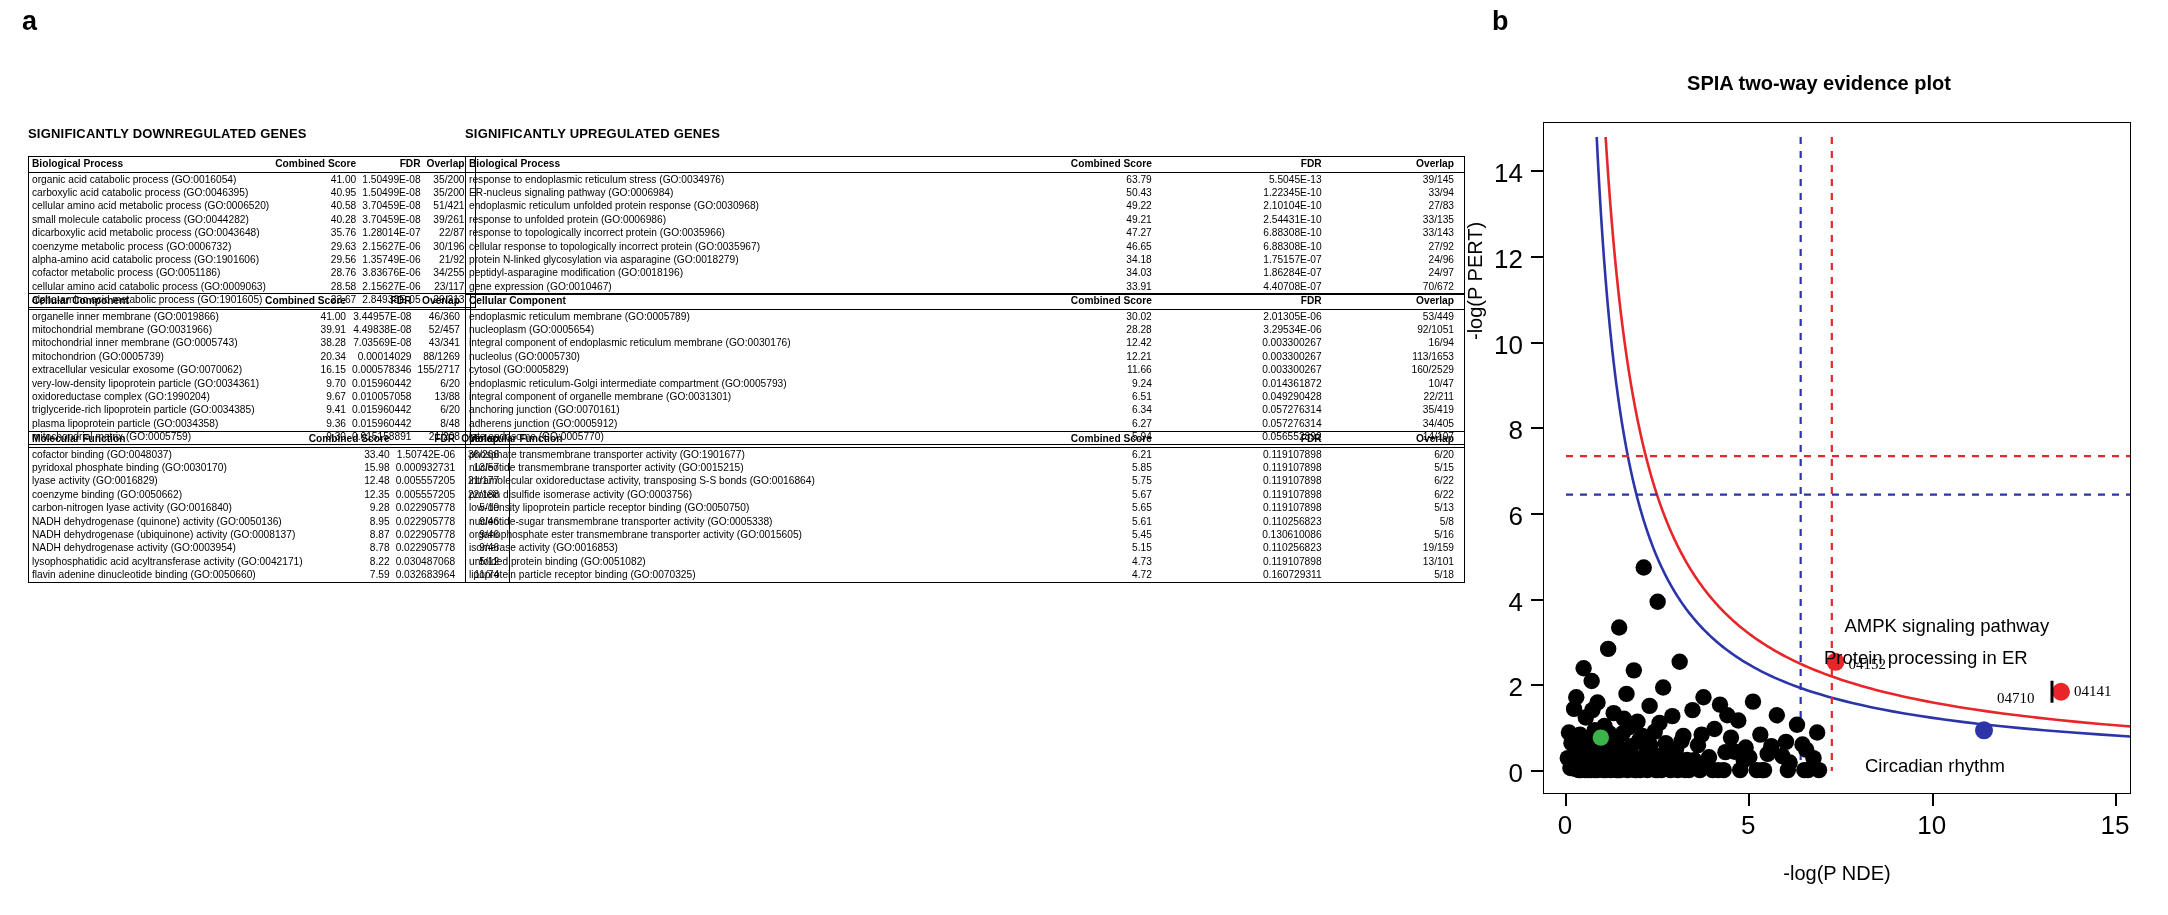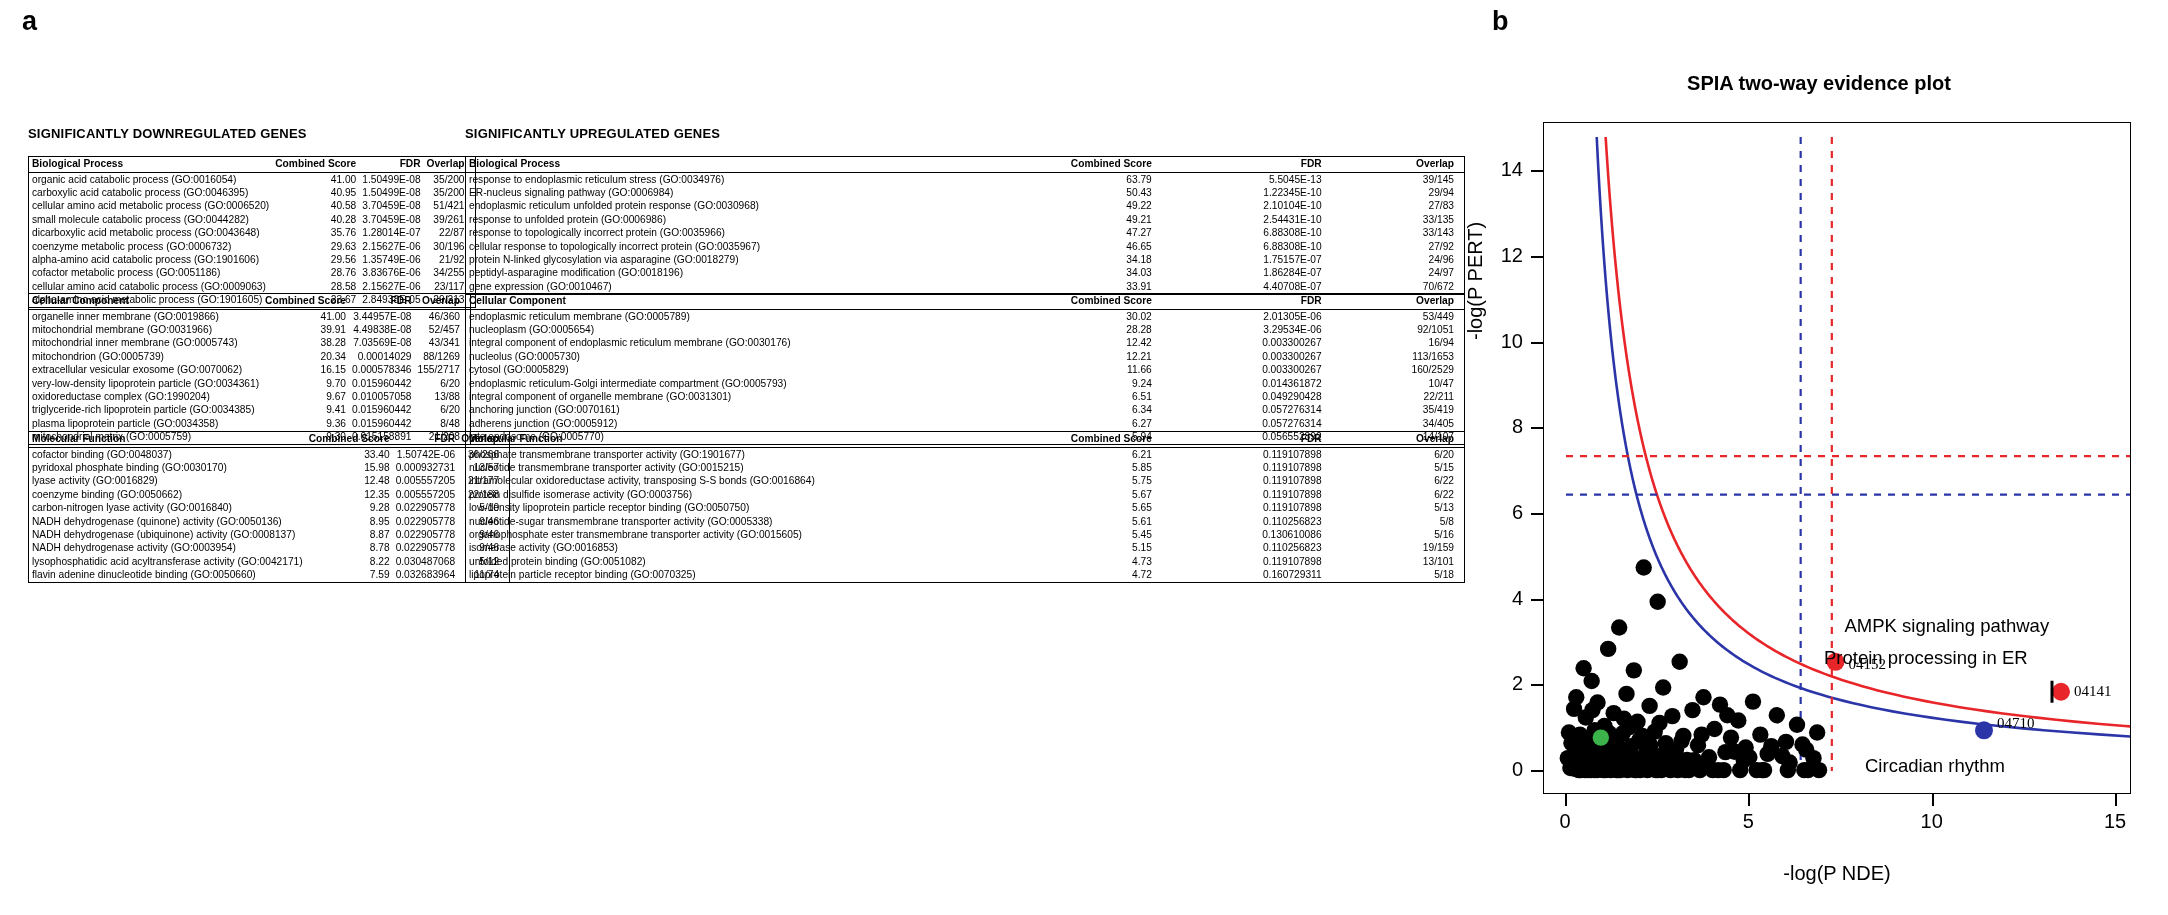--- a/index.html
+++ b/index.html
@@ -102,21 +102,21 @@
     height: 672px;
     border: 1.6px solid #000;
     box-sizing: border-box;
     overflow: hidden;
     background: #fff;
   }
   #plot-svg { position: absolute; left:0; top:0; }
 
   .axis-tick-label {
     position: absolute;
-    font-size: 20px;
+    font-size: 26px;
     font-family: "Liberation Sans", sans-serif;
     text-align: center;
     color: #000;
   }
   .ylab-wrap {
     position: absolute;
     left: -6px;
     top: 340px;
     transform: rotate(-90deg);
     transform-origin: left top;
@@ -254,21 +254,21 @@
           <tr>
             <td class="c-term">response to endoplasmic reticulum stress (GO:0034976)</td>
             <td class="c-score num">63.79</td>
             <td class="c-fdr num">5.5045E-13</td>
             <td class="c-ovl ovl">39/145</td>
           </tr>
           <tr>
             <td class="c-term">ER-nucleus signaling pathway (GO:0006984)</td>
             <td class="c-score num">50.43</td>
             <td class="c-fdr num">1.22345E-10</td>
-            <td class="c-ovl ovl">29/94</td>
+            <td class="c-ovl ovl">33/94</td>
           </tr>
           <tr>
             <td class="c-term">endoplasmic reticulum unfolded protein response (GO:0030968)</td>
             <td class="c-score num">49.22</td>
             <td class="c-fdr num">2.10104E-10</td>
             <td class="c-ovl ovl">27/83</td>
           </tr>
           <tr>
             <td class="c-term">response to unfolded protein (GO:0006986)</td>
             <td class="c-score num">49.21</td>
@@ -804,15 +804,15 @@
         <line x1="508" y1="557.75" x2="508" y2="579.75" stroke="#000" stroke-width="3"></line>
       </svg>
   </div>
 
   <div id="annot-layer">
       <div class="annot" style="left: 374.5px; top: 614.764px; text-align: center;">AMPK signaling pathway</div>
       <div class="pt-id" style="left: 378.5px; top: 655.764px;">04152</div>
       <div class="annot" style="left: 354px; top: 646.75px;">Protein processing in ER</div>
       <div class="pt-id" style="left: 604px; top: 682.75px;">04141</div>
       <div class="annot" style="left: 395px; top: 755.304px;">Circadian rhythm</div>
-      <div class="pt-id" style="left: 527px; top: 715px;">04710</div>
+      <div class="pt-id" style="left: 527px; top: 690px;">04710</div>
     </div>
 </div>
 
 </body></html>

